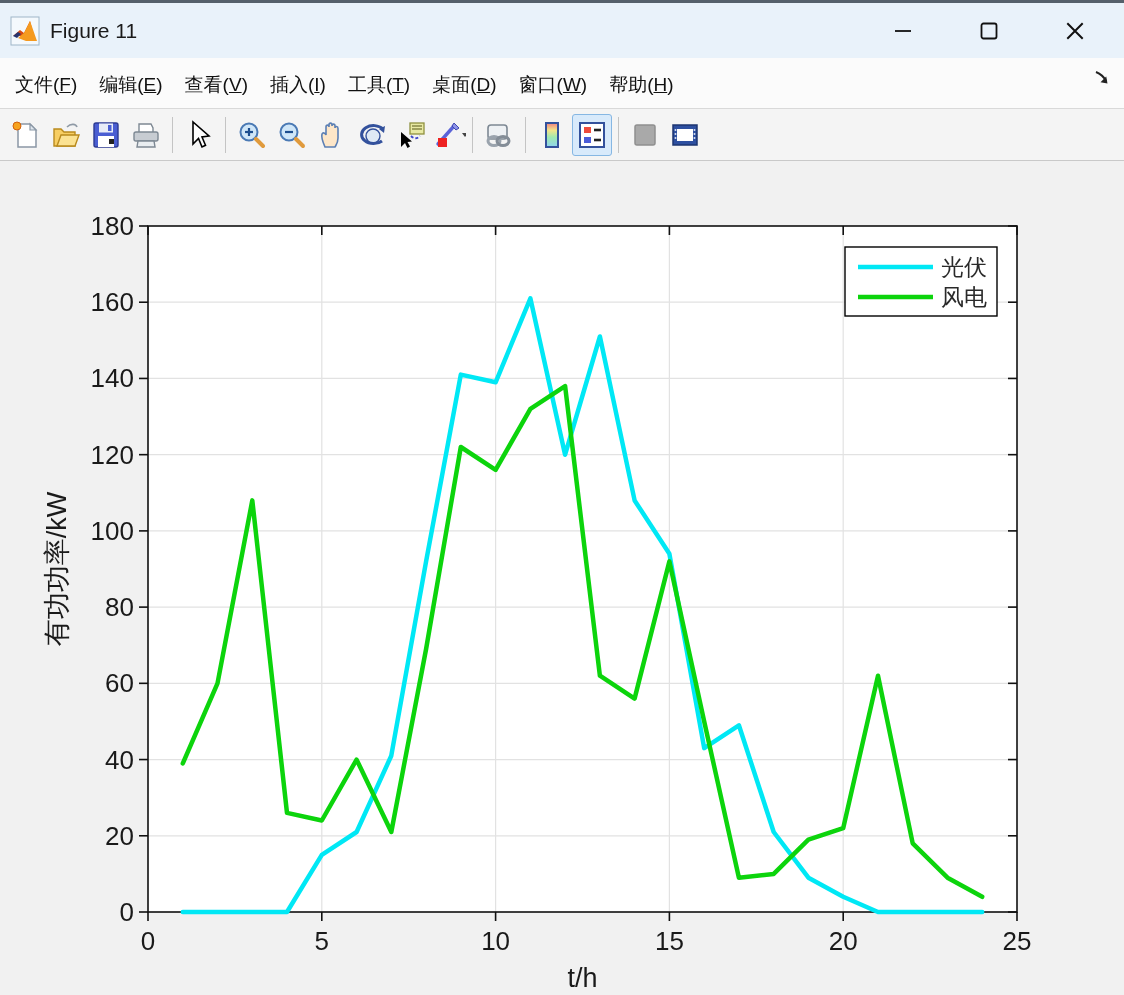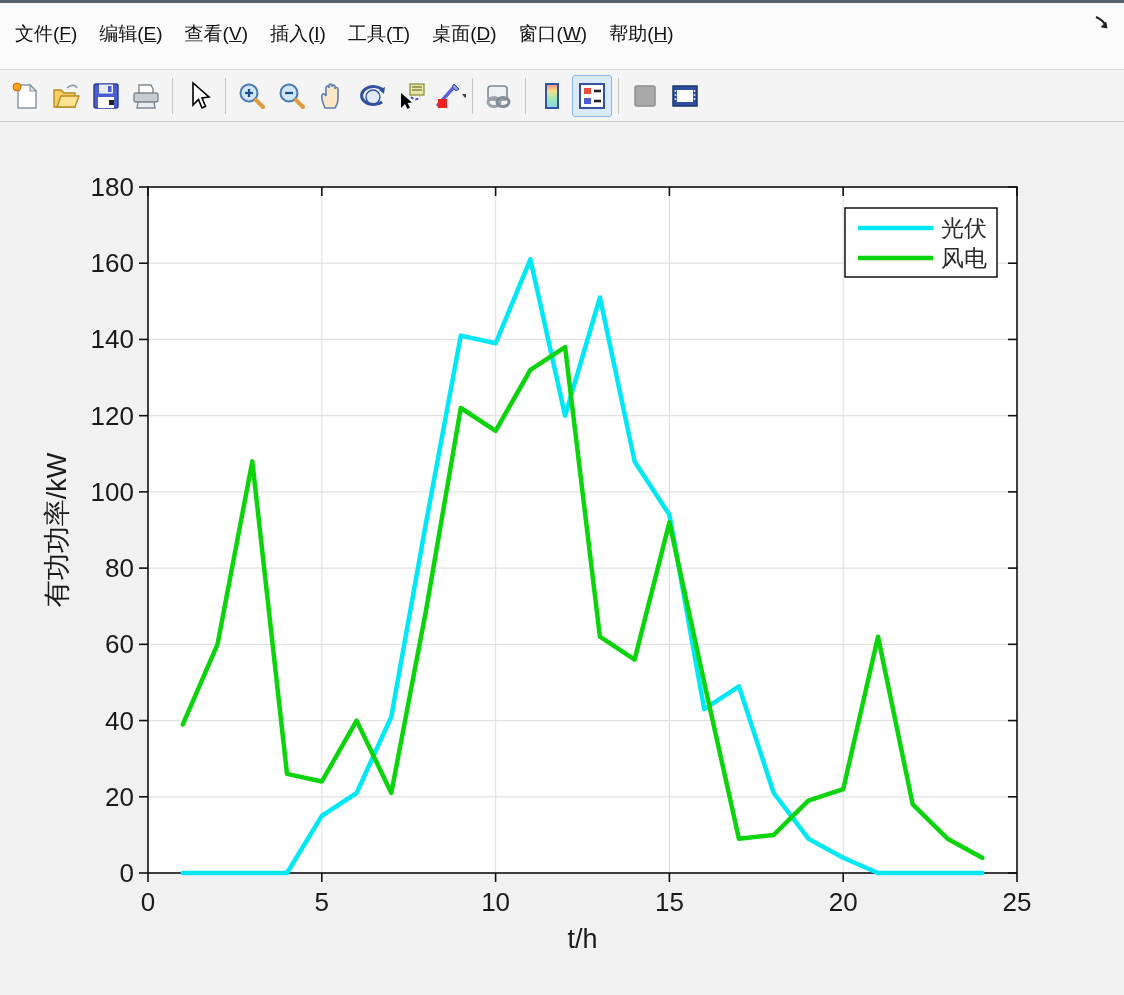--- a/index.html
+++ b/index.html
@@ -7,41 +7,67 @@
   .window{position:relative;width:1124px;height:995px;background:#f1f1f1;border-top:3px solid #55606b;box-sizing:border-box;}
 
   
   .titlebar{height:55px;background:#e9f2fa;display:flex;align-items:center;padding:0 10px;box-sizing:border-box;}
   .titlebar .appicon{width:30px;height:30px;margin-right:10px;flex:0 0 auto;}
   .titlebar .title{font-size:21px;color:#1a1a1a;}
   .winbtns{margin-left:auto;display:flex;align-items:center;gap:52px;padding-right:22px;}
   .winbtn{width:34px;height:34px;display:flex;align-items:center;justify-content:center;cursor:default;}
 
   
-  .menubar{height:42px;background:#fbfbfb;border-bottom:1px solid #d9d9d9;display:flex;align-items:flex-start;padding:12px 4px;position:relative;}
+  .menubar{height:42px;background:#fbfbfb;border-bottom:1px solid #d9d9d9;display:flex;align-items:flex-end;padding:4px 4px;position:relative;}
   .menu-item{font-size:19px;color:#111;padding:6px 11px;cursor:default;}
   .menu-item u{text-decoration:underline;}
   .menubar .dockarrow{position:absolute;right:10px;top:8px;}
 
   
   .toolbar{height:51px;background:#f4f4f4;border-bottom:1px solid #cicic1;border-bottom:1px solid #c9c9c9;display:flex;align-items:center;padding:0 6px;}
   .tbtn{width:40px;height:42px;display:flex;align-items:center;justify-content:center;border-radius:3px;}
   .tbtn.active{background:#d8eafb;border:1px solid #86b7e3;box-sizing:border-box;}
   .tsep{width:1px;height:36px;background:#c4c4c4;margin:0 6px;}
   .tbtn-group{display:flex;align-items:center;}
 
   
   .canvas{position:relative;width:1124px;height:843px;background:#f1f1f1;}
   .watermark{position:absolute;right:16px;bottom:6px;font-size:21px;color:#bcbcbc;letter-spacing:1px;}
 </style>
 </head>
 <body>
 
 <div class="window">
 
+  <div class="titlebar">
+    <svg class="appicon" viewBox="0 0 30 30">
+      <rect x="1" y="1" width="28" height="28" fill="#f4f9fd" stroke="#9fb6c8" stroke-width="1"></rect>
+      <path d="M3 20 L10 14 L14 17 L20 5 L24 20 Z" fill="#d84a12"></path>
+      <path d="M8 22 L14 17 L20 5 L27 25 L16 25 Z" fill="#f59a1f"></path>
+      <path d="M3 20 L8 16 L11 18 L7 22 Z" fill="#27356e"></path>
+    </svg>
+    <span class="title">Figure 11</span>
+    <div class="winbtns">
+      <div class="winbtn">
+        <svg width="20" height="20" viewBox="0 0 20 20">
+            <line x1="2" y1="10" x2="18" y2="10" stroke="#111" stroke-width="1.8"></line>
+          </svg>
+      </div>
+      <div class="winbtn">
+        <svg width="20" height="20" viewBox="0 0 20 20">
+            <rect x="2.5" y="2.5" width="15" height="15" rx="2" fill="none" stroke="#111" stroke-width="1.8"></rect>
+          </svg>
+      </div>
+      <div class="winbtn">
+        <svg width="22" height="22" viewBox="0 0 20 20">
+            <path d="M3 3 L17 17 M17 3 L3 17" stroke="#111" stroke-width="1.8"></path>
+          </svg>
+      </div>
+    </div>
+  </div>
 
   <div class="menubar">
     <span class="menu-item">文件(<u>F</u>)</span>
     <span class="menu-item">编辑(<u>E</u>)</span>
     <span class="menu-item">查看(<u>V</u>)</span>
     <span class="menu-item">插入(<u>I</u>)</span>
     <span class="menu-item">工具(<u>T</u>)</span>
     <span class="menu-item">桌面(<u>D</u>)</span>
     <span class="menu-item">窗口(<u>W</u>)</span>
     <span class="menu-item">帮助(<u>H</u>)</span>

